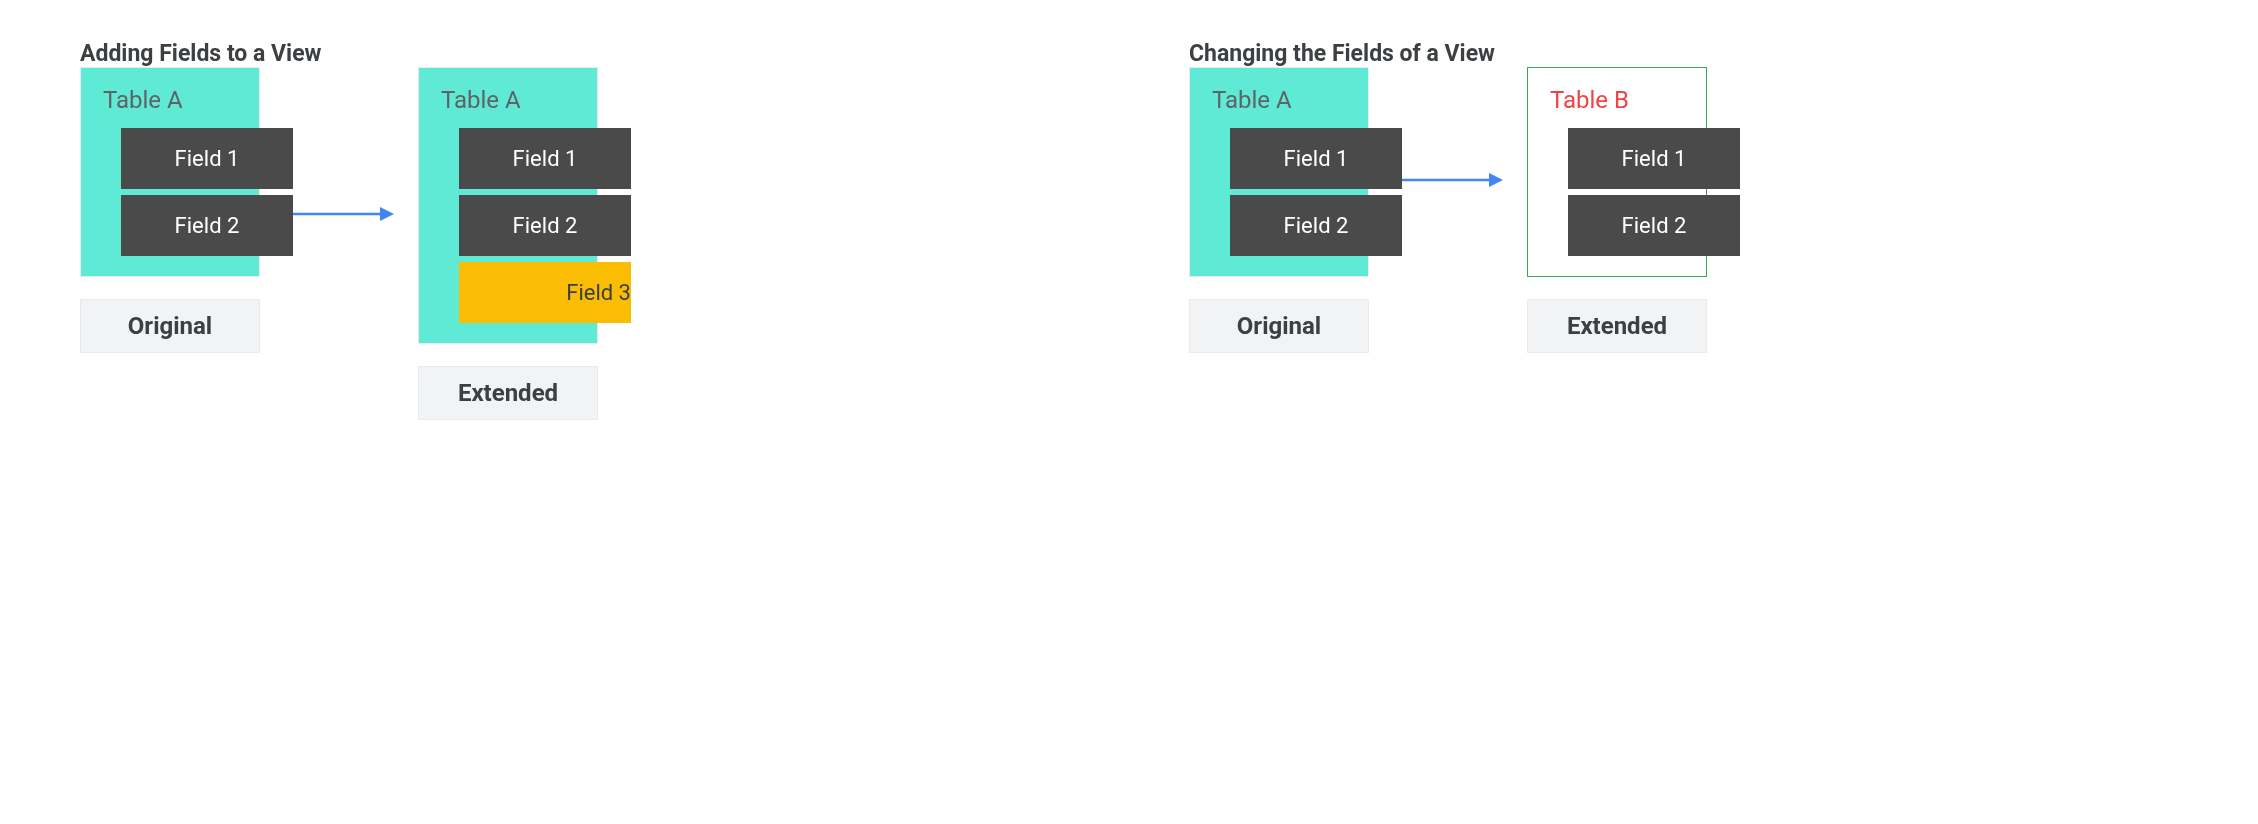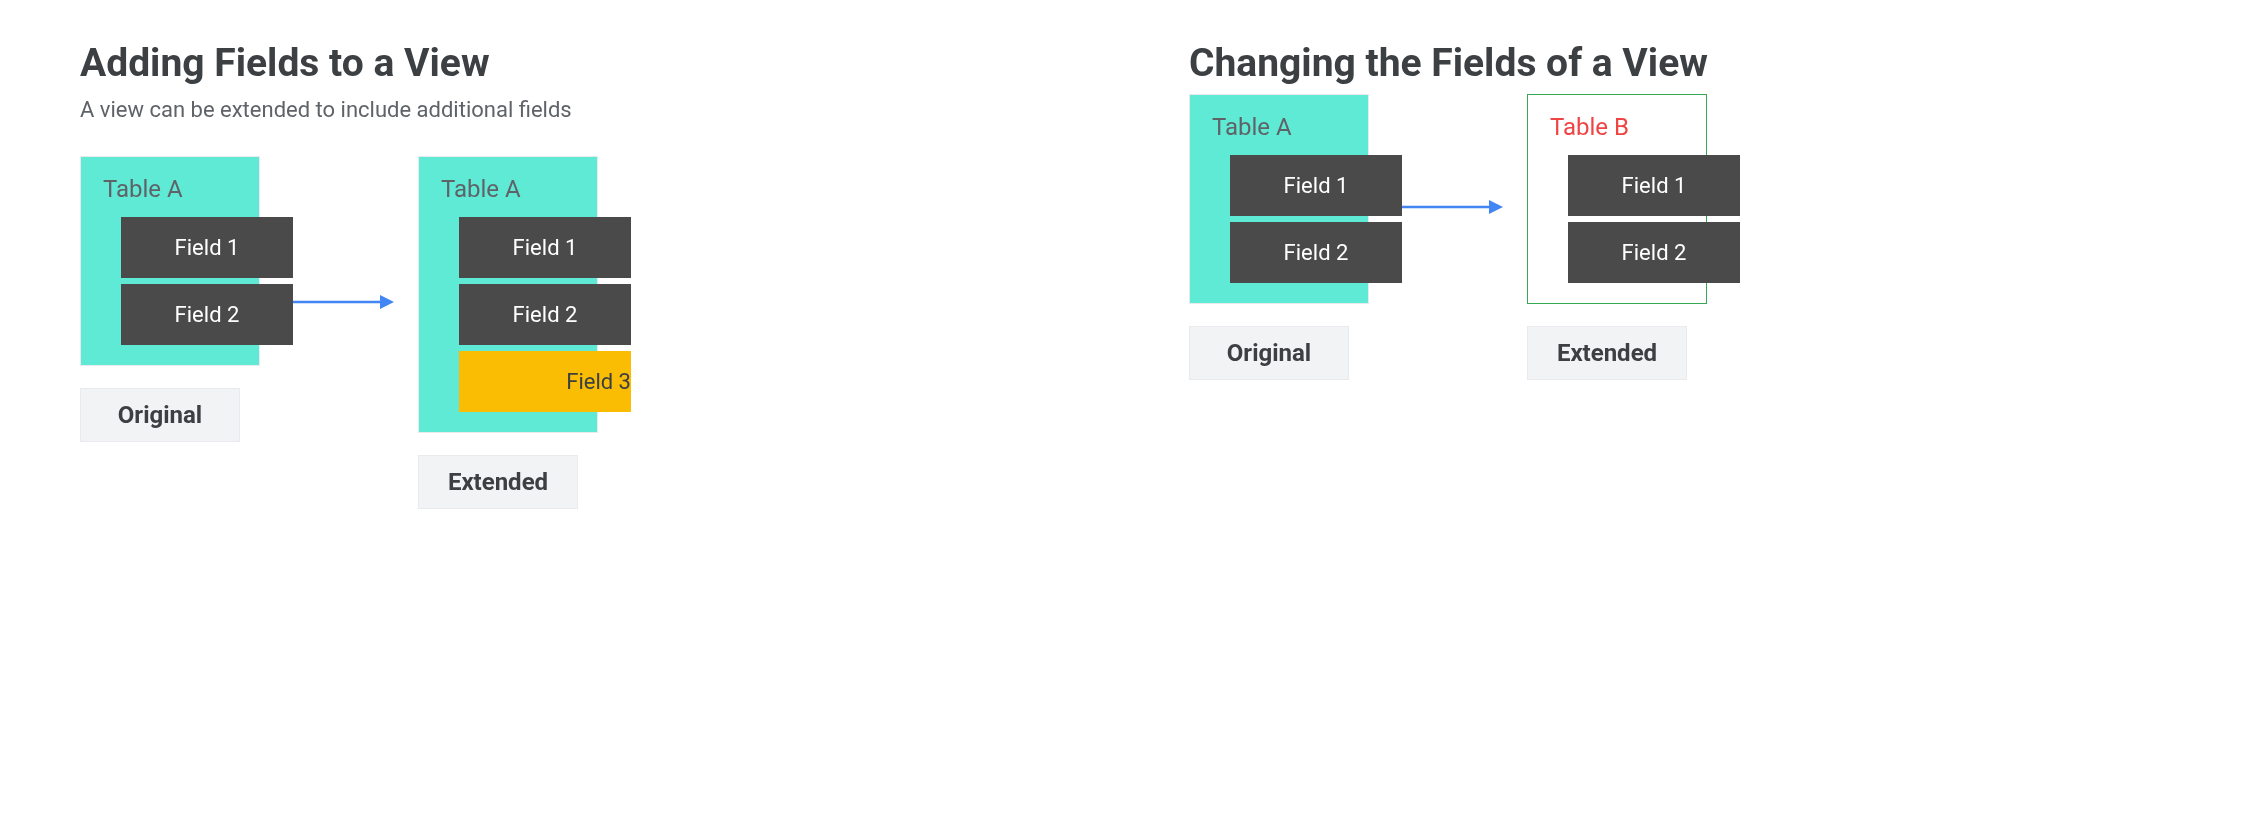--- a/index.html
+++ b/index.html
@@ -11,24 +11,24 @@
   }
   .container {
     display: flex;
     gap: 120px;
     max-width: 2100px;
   }
   .section {
     flex: 1;
   }
   .section-title {
-    font-size: 39px;
+    font-size: 23px;
     font-weight: 700;
     color: #3c4043;
-    margin-bottom: 8px;
+    margin-bottom: 0;
   }
   .section-subtitle {
     font-size: 22px;
     font-weight: 400;
     color: #5f6368;
     line-height: 1.45;
     margin-bottom: 30px;
     max-width: 560px;
   }
   .diagram-row {
@@ -80,21 +80,21 @@
     text-align: right;
   }
   .caption {
     background: #f1f3f4;
     border: 1px solid #e8eaed;
     font-size: 24px;
     font-weight: 700;
     color: #3c4043;
     text-align: center;
     padding: 12px 0;
-    width: 160px;
+    width: 180px;
     margin-top: 22px;
   }
   .arrow-cell {
     display: flex;
     align-items: center;
     justify-content: center;
     padding: 0 24px;
     align-self: center;
     margin-top: -60px; 
     flex-shrink: 0;
@@ -104,21 +104,20 @@
     height: 24px;
   }
 </style>
 </head>
 <body>
 
 <div class="container">
 
   <div class="section">
     <h2 class="section-title">Adding Fields to a View</h2>
-    <p class="section-subtitle">A view can be extended to include additional fields</p>
 
     <div class="diagram-row">
 
       <div class="unit">
         <div class="table-box">
           <div class="table-title">Table A</div>
           <div class="fields-wrap">
             <div class="field">Field 1</div>
             <div class="field">Field 2</div>
           </div>

